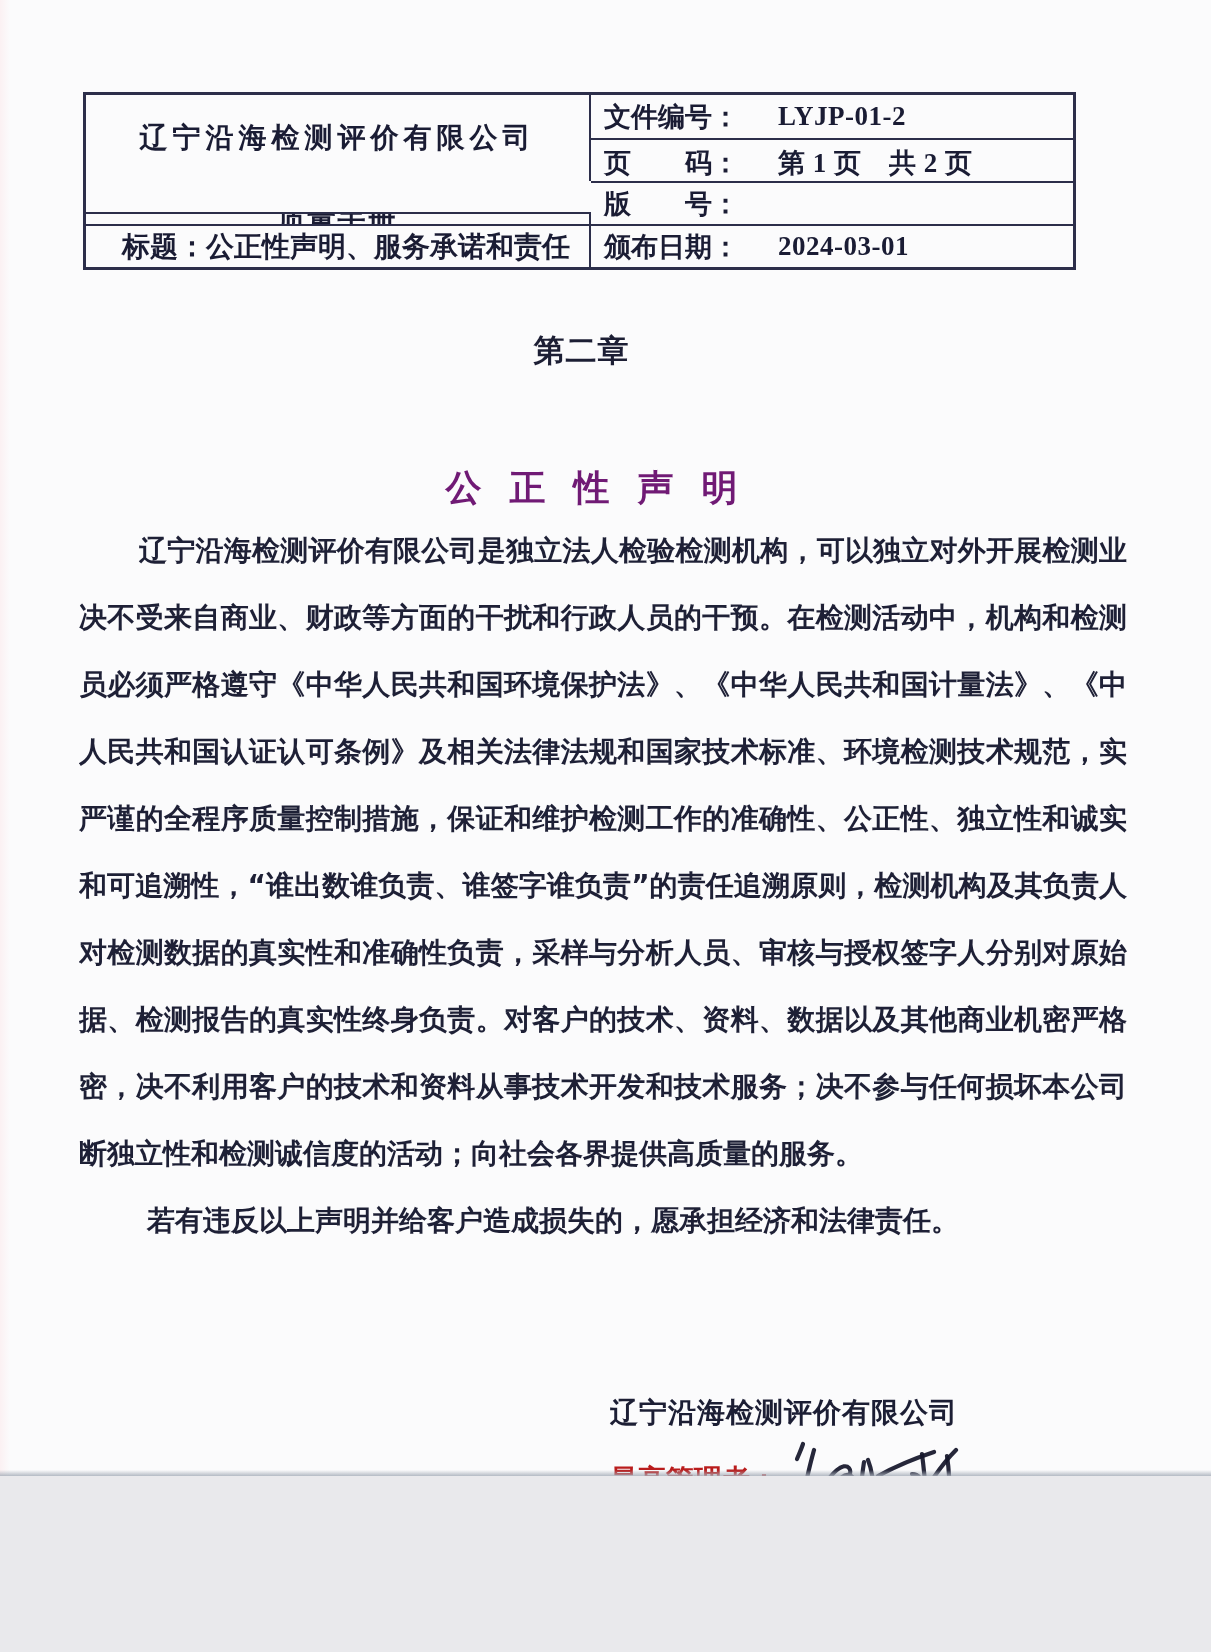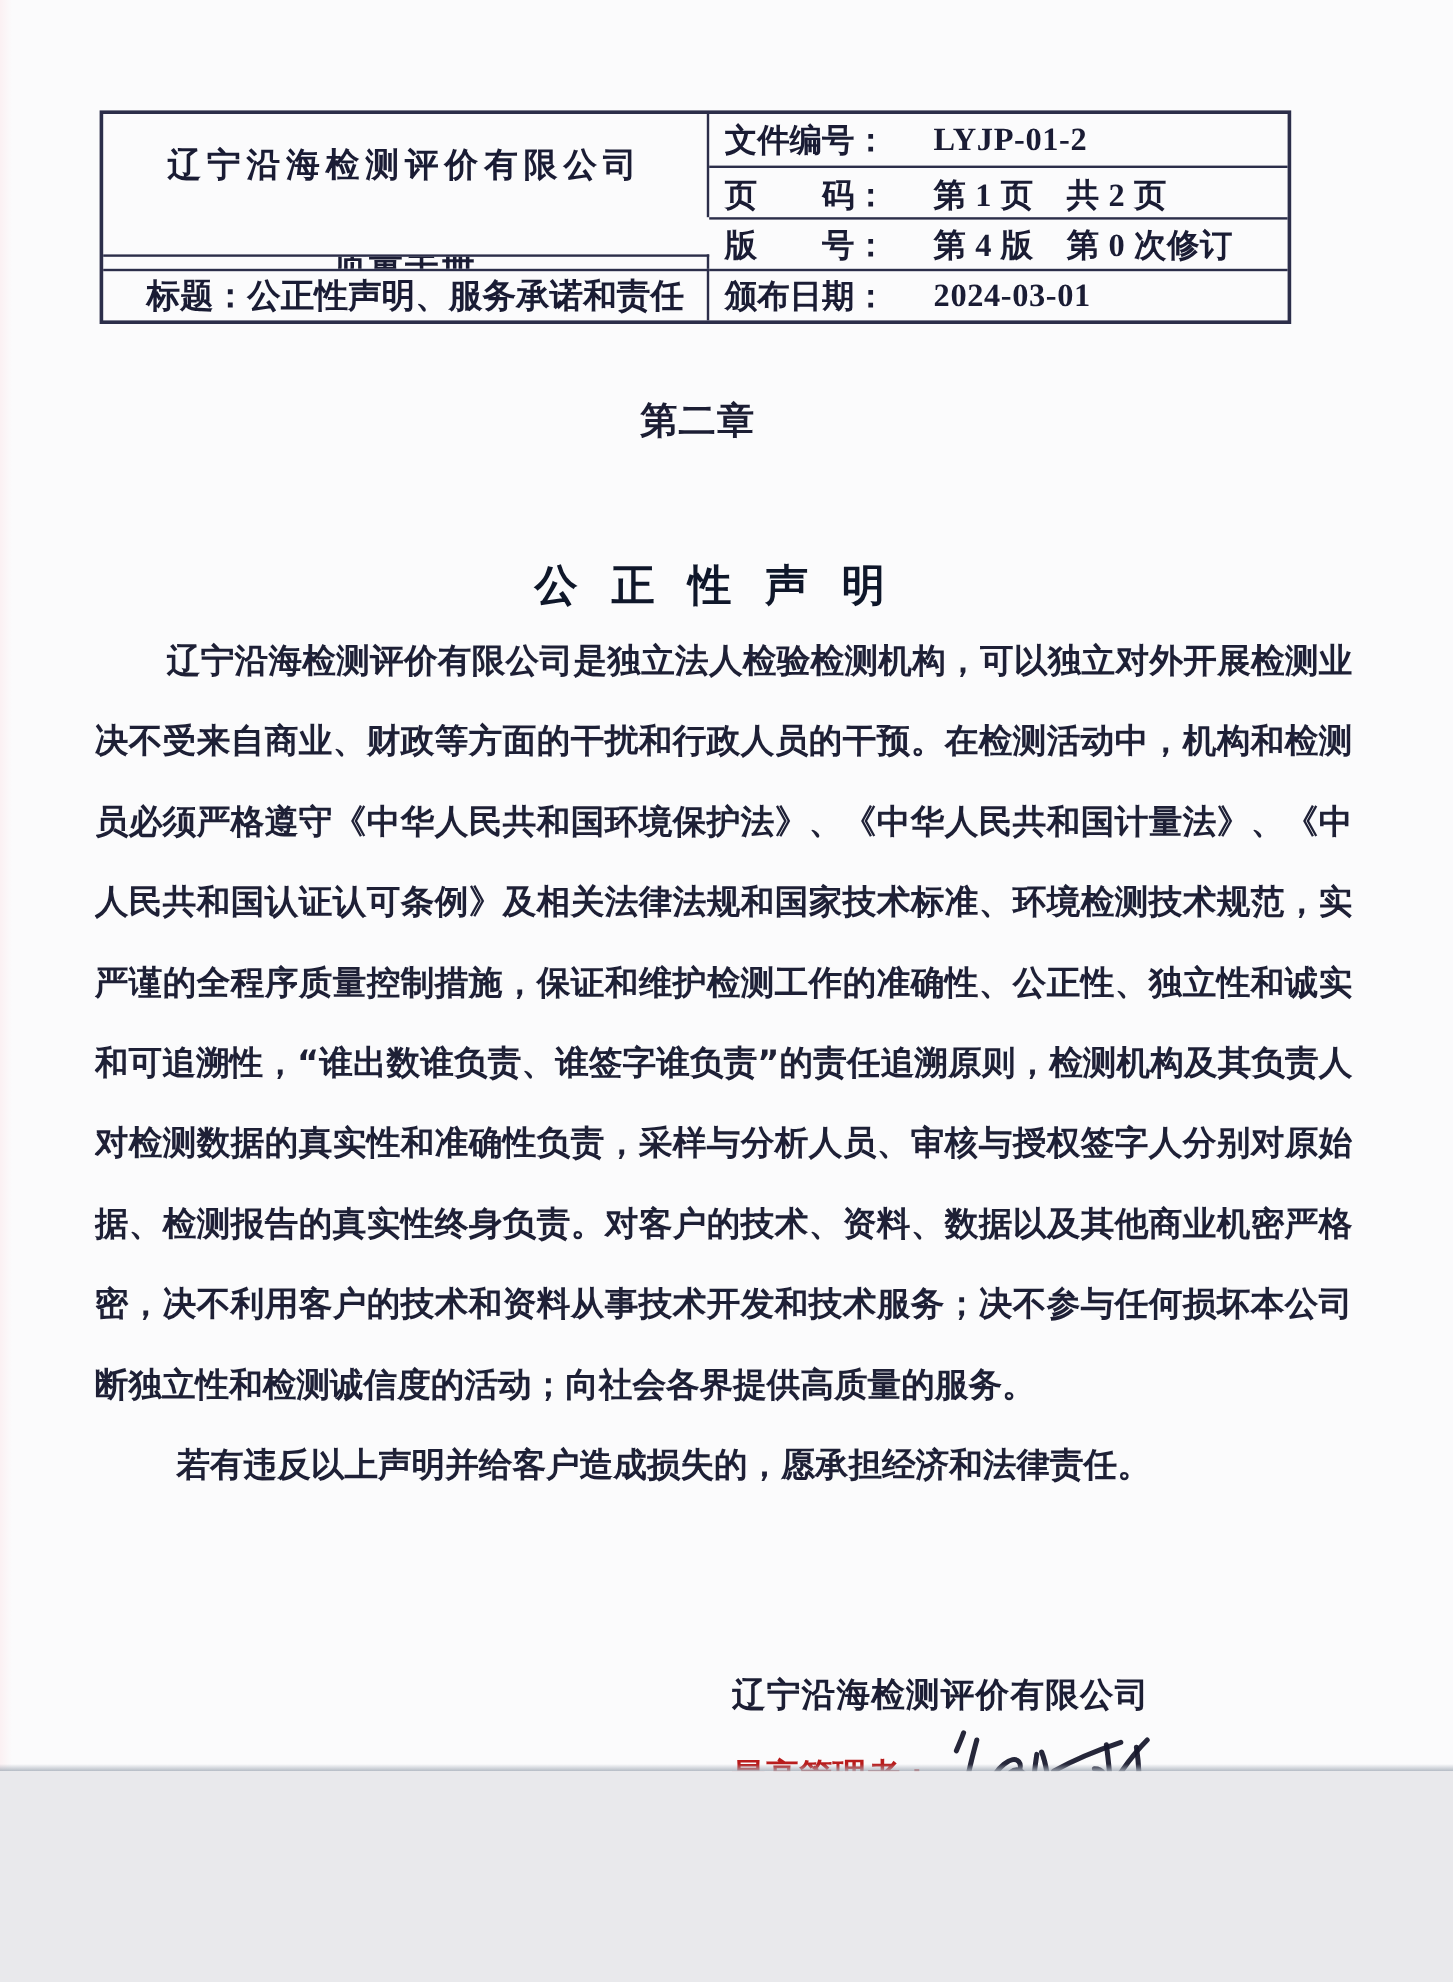--- a/index.html
+++ b/index.html
@@ -64,21 +64,21 @@
 
   
   .chapter{
     position:absolute;left:0;top:330px;width:100%;
     text-align:center;font-size:31px;font-weight:700;letter-spacing:1px;
     transform:translateX(-24px);color:#1c1e34;
   }
   .section-title{
     position:absolute;left:0;top:464px;width:100%;
     text-align:center;font-size:36px;font-weight:700;letter-spacing:28px;
-    color:#0f172a;
+    color:#701a75;
   }
 
   
   .body-text{
     position:absolute;left:79px;top:517px;width:1048px;
     font-size:28px;line-height:67px;font-weight:600;color:var(--text);
   }
   .line{
     height:67px;overflow:hidden;
     text-align:justify;text-align-last:justify;
@@ -110,21 +110,20 @@
     </div>
     <div class="cell c-r c-r2">
       <span class="lbl">页　　码：</span>
       <span class="val">第 1 页　共 2 页</span>
     </div>
     <div class="cell c-manual">
       <span>质量手册</span>
     </div>
     <div class="cell c-r c-r3">
       <span class="lbl">版　　号：</span>
-      <span class="val">第 4 版　第 0 次修订</span>
     </div>
     <div class="cell c-doctitle">
       <span>标题：公正性声明、服务承诺和责任</span>
     </div>
     <div class="cell c-r c-r4">
       <span class="lbl">颁布日期：</span>
       <span class="val">2024-03-01</span>
     </div>
   </div>
 

